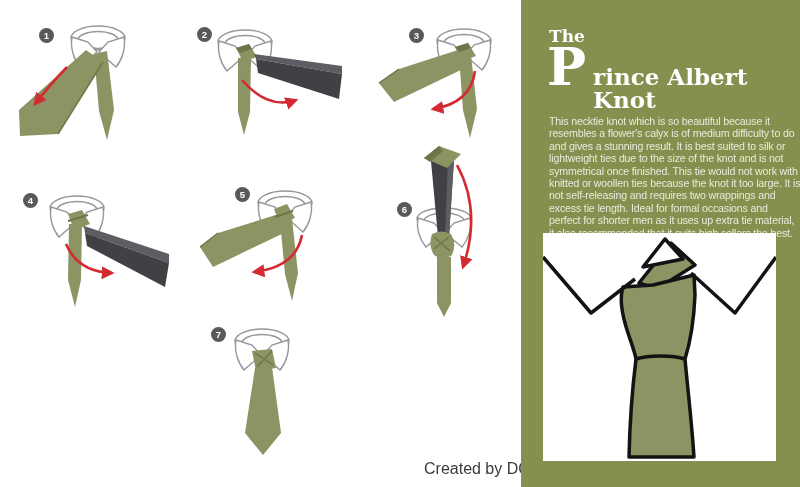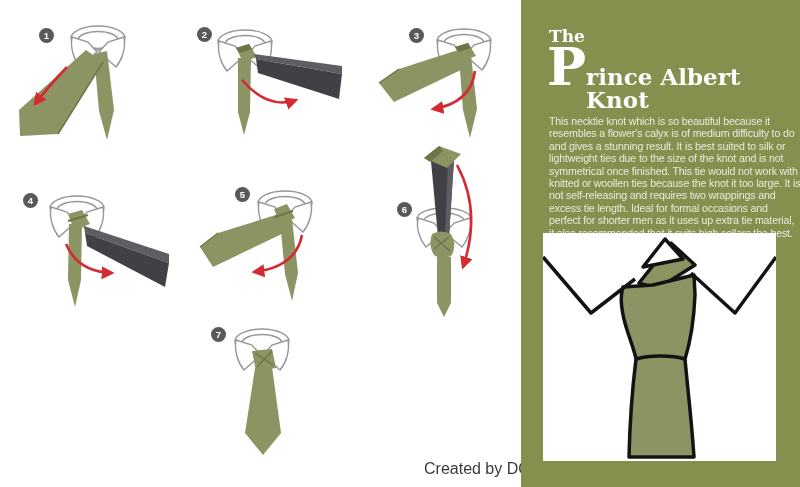--- a/index.html
+++ b/index.html
@@ -11,21 +11,21 @@
          background:var(--badge-gray,#58595b);color:#fff;font-size:9.5px;font-weight:bold;
          display:flex;align-items:center;justify-content:center;line-height:1;}
   .panel{position:absolute;left:521px;top:0;width:279px;height:487px;
          background:var(--panel-green,#869055);}
   .title-the{margin:26px 0 0 28px;color:var(--title-white,#fff);
              font-family:"DejaVu Serif","Liberation Serif",serif;font-weight:bold;font-size:17px;}
   .title-line{margin:0 0 0 26px;color:var(--title-white,#fff);
               font-family:"DejaVu Serif","Liberation Serif",serif;font-weight:bold;
               display:flex;align-items:baseline;line-height:1;}
   .dropcap{font-size:52px;line-height:.82;letter-spacing:-1px;}
-  .title-rest{font-size:23px;margin-left:1px;letter-spacing:0;}
+  .title-rest{font-size:23px;margin-left:8px;letter-spacing:0;}
   .desc{margin:4px 0 8px 28px;width:252px;color:var(--panel-text,#e9eadb);
         font-size:10.6px;line-height:1.17;letter-spacing:-0.15px;}
   .final-box{position:absolute;left:22px;top:233px;width:233px;height:228px;background:#fff;}
   .credit{position:absolute;left:424px;top:460px;font-size:16px;color:var(--credit-text,#3a3a3a);}
 </style>
 </head>
 <body>
 
 <div class="canvas">
 

